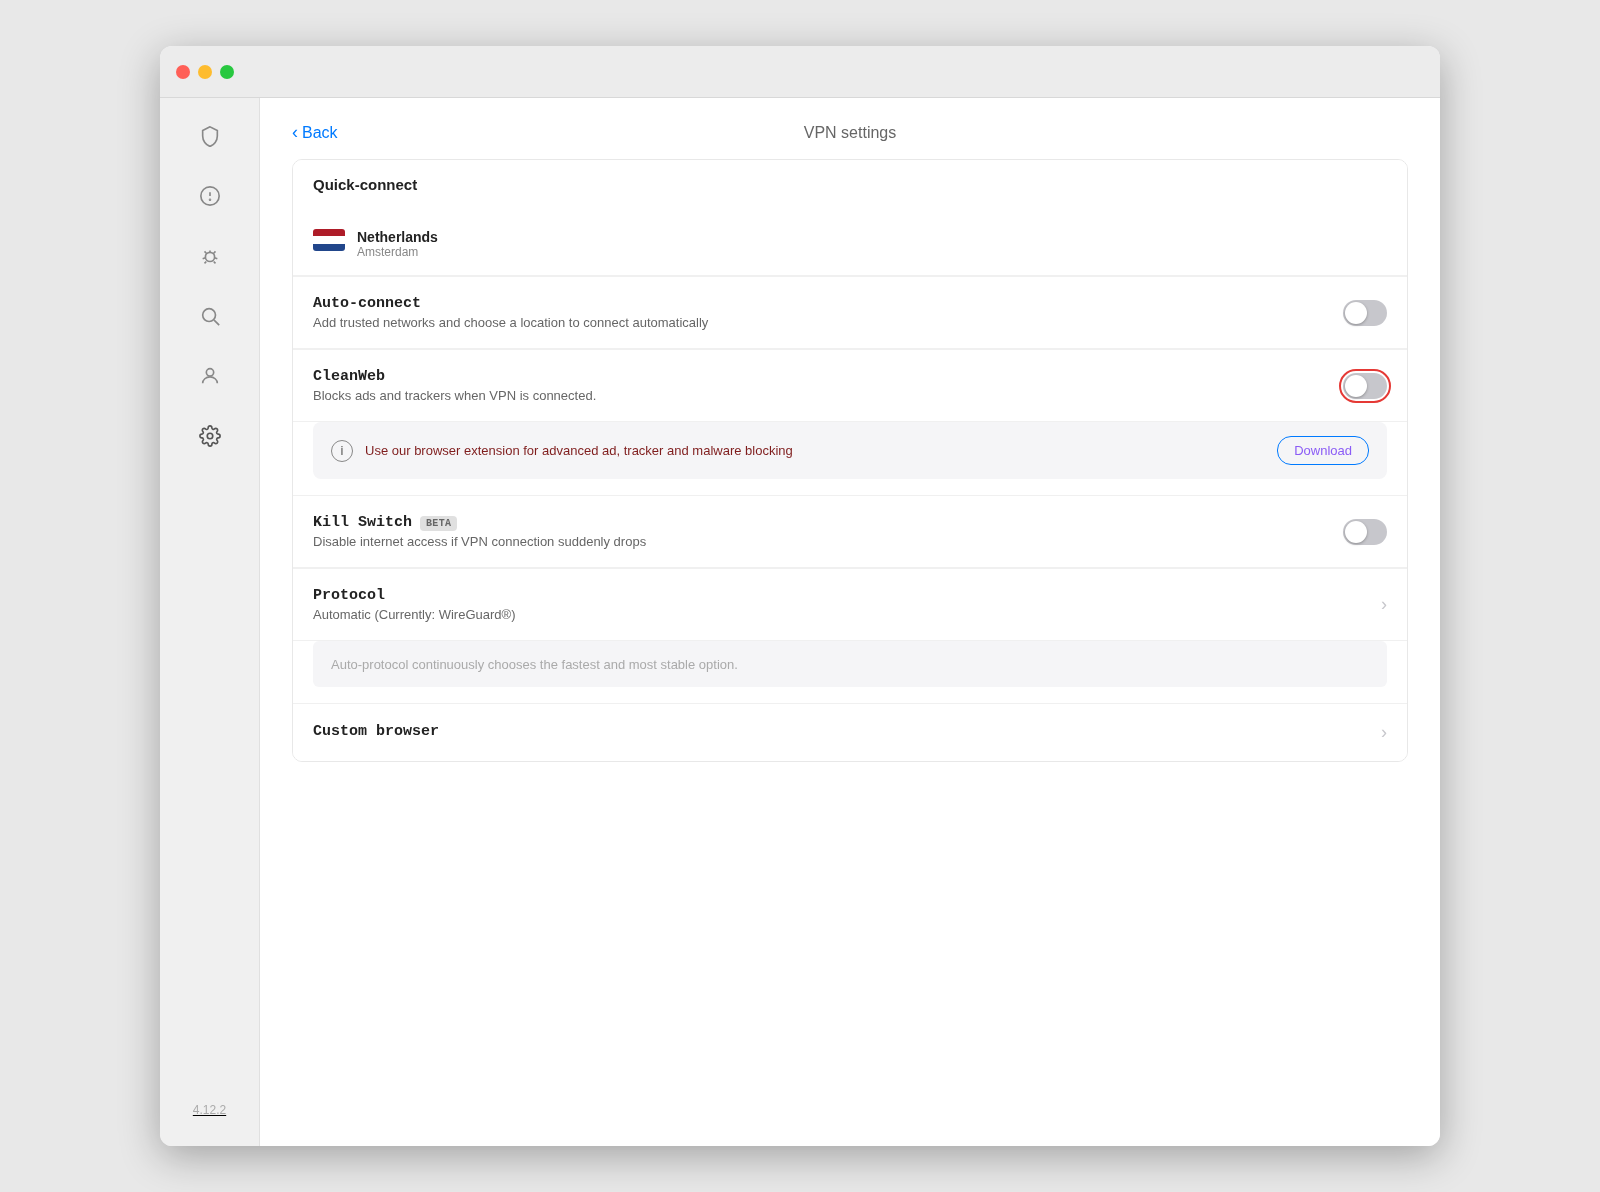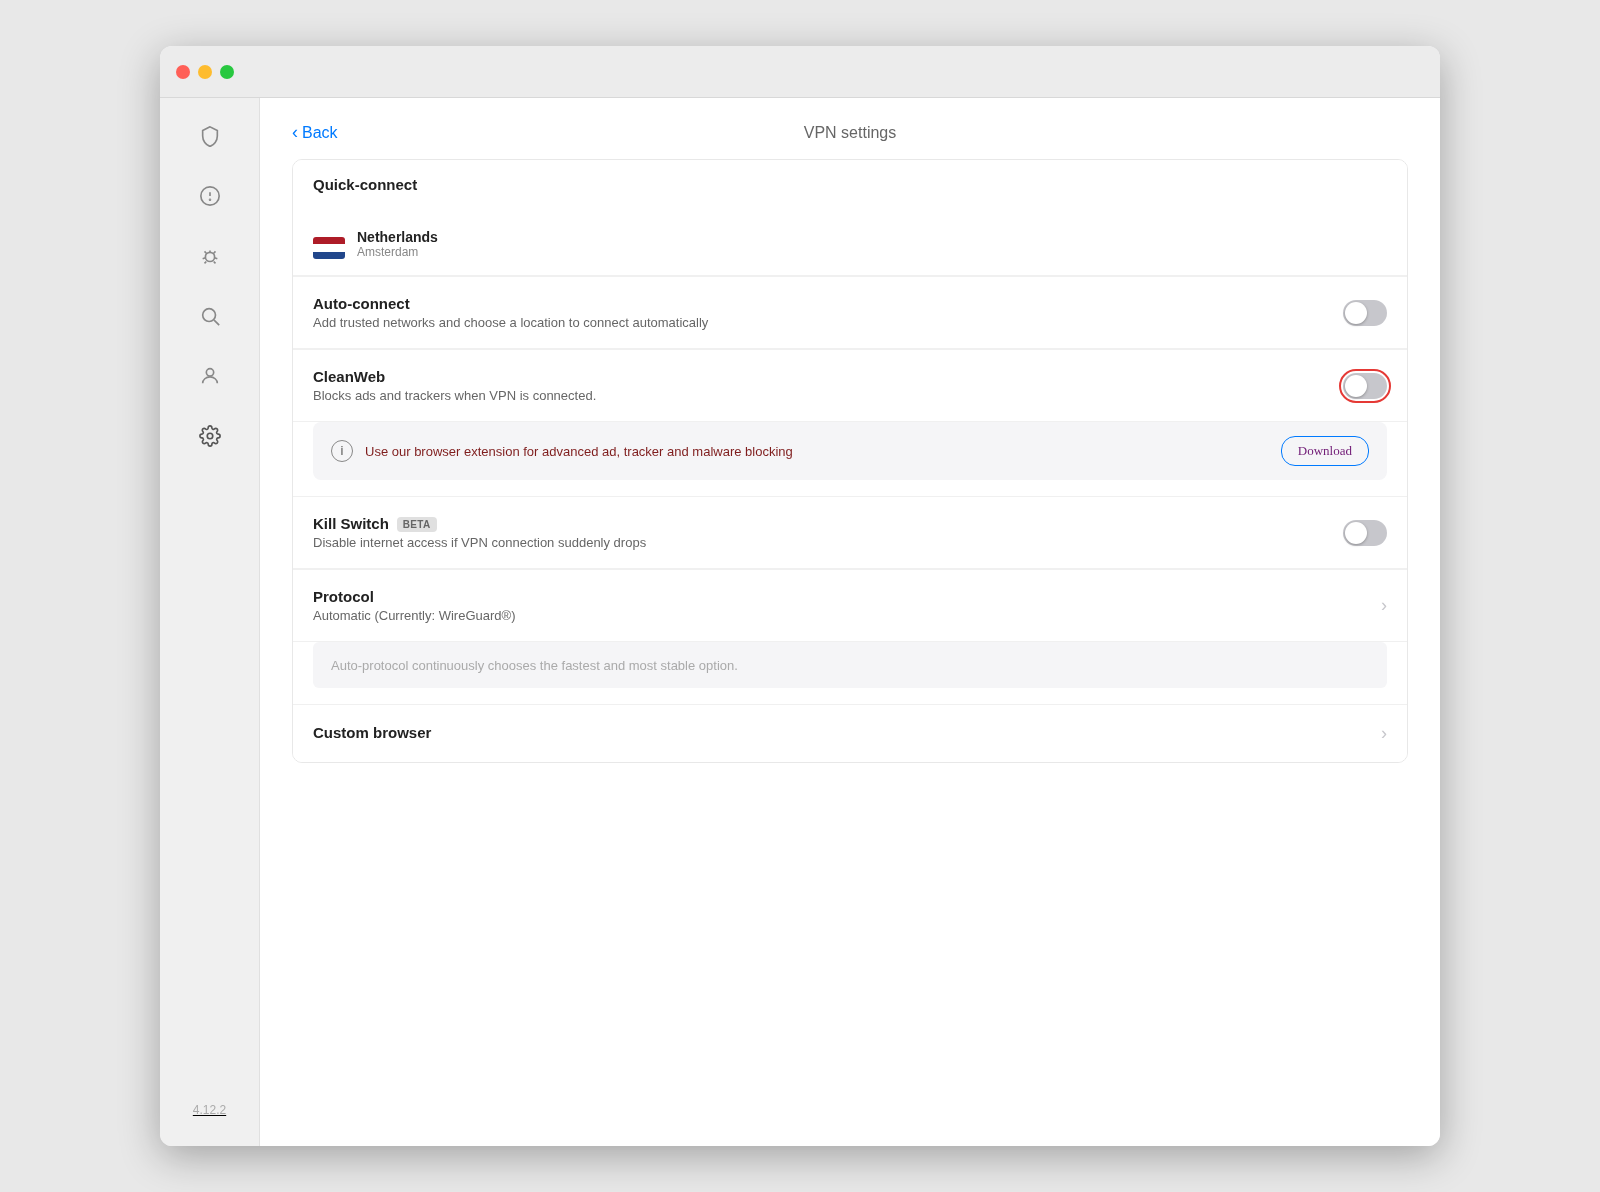--- a/index.html
+++ b/index.html
@@ -145,20 +145,21 @@
 
     .settings-row-content {
       flex: 1;
     }
 
     .settings-row-title {
       font-size: 15px;
       font-weight: 600;
       color: #222;
       margin-bottom: 3px;
+      font-family: Liberation Mono, monospace;
     }
 
     .settings-row-desc {
       font-size: 13px;
       color: #666;
     }
 
     .toggle {
       position: relative;
       width: 44px;
@@ -213,21 +214,21 @@
     }
 
     .quick-connect-desc {
       font-size: 13px;
       color: #666;
       margin-bottom: 14px;
     }
 
     .location-item {
       display: flex;
-      align-items: flex-end;
+      align-items: flex-start;
       gap: 12px;
       margin-top: 36px;
     }
 
     .flag {
       width: 32px;
       height: 22px;
       border-radius: 3px;
       overflow: hidden;
       flex-shrink: 0;
@@ -282,28 +283,27 @@
     }
 
     .info-text {
       font-size: 13px;
       color: #7f1d1d;
     }
 
     .download-button {
       border: 1.5px solid #007aff;
       background: transparent;
-      color: #701a75;
+      color: #8b5cf6;
       font-size: 13px;
       font-weight: 500;
       padding: 6px 16px;
       border-radius: 14px;
       cursor: pointer;
       white-space: nowrap;
-      font-family: Liberation Serif, serif;
     }
 
     .beta-badge {
       display: inline-block;
       background: #e0e0e0;
       color: #666;
       font-size: 10px;
       font-weight: 700;
       padding: 2px 6px;
       border-radius: 4px;

